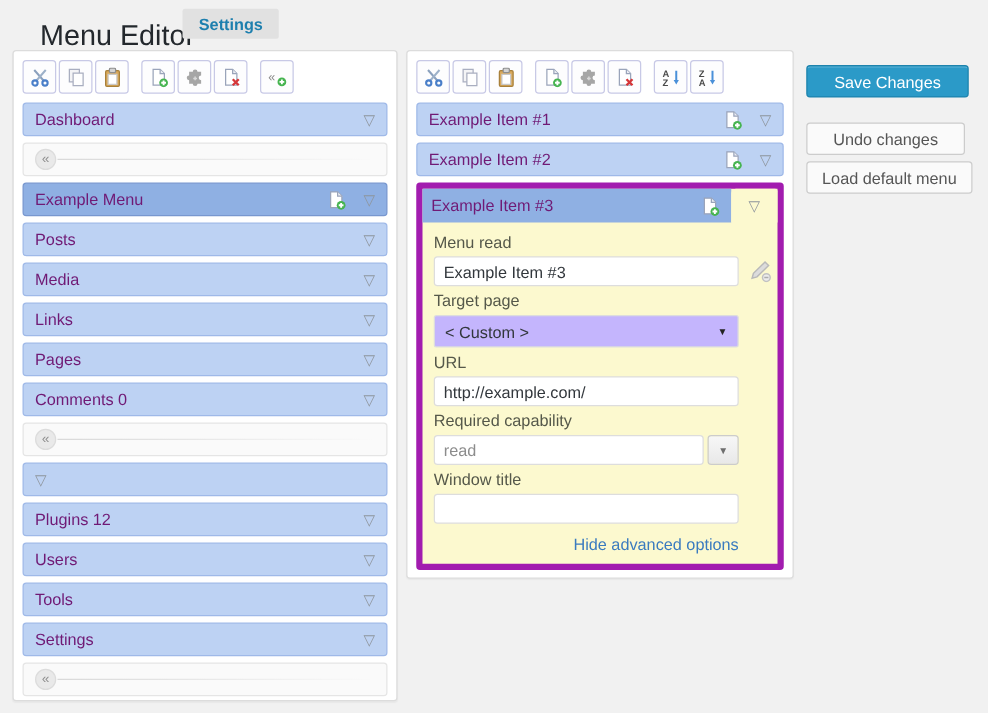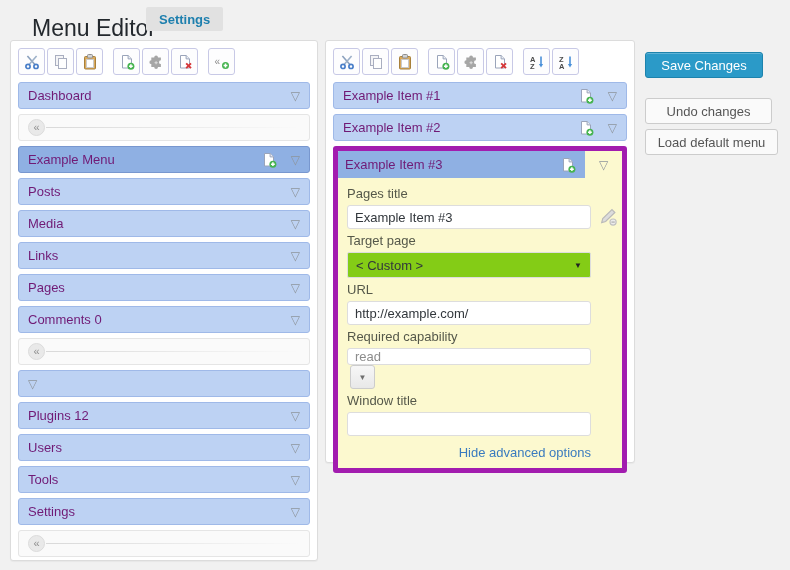--- a/index.html
+++ b/index.html
@@ -74,45 +74,45 @@
   .exp-body { padding:4px 31px 8px 9px; }
   .field { margin-bottom:3px; position:relative; }
   .field label { display:block; font-size:13px; color:#55584a; margin:4px 0 4px; cursor:default; }
   .txt {
     width:100%; height:24px; padding:0 7px;
     border:1px solid #ddd; border-radius:3px; background:#fff;
     font-size:13px; color:#32373c; font-family:inherit;
   }
   .pencil { position:absolute; right:-26px; bottom:3px; width:19px; height:19px; }
   .selectbox {
-    height:26px; padding:0 8px; background:#84cc16;
+    height:26px; padding:0 8px; background:#c4b5fd;
     border:1px solid #ddd; border-radius:2px;
     display:flex; align-items:center; justify-content:space-between; cursor:pointer;
   }
   .selectbox .sel-arrow { font-size:8px; color:#222; }
-  .combo { display:flex;flex-direction:column; }
+  .combo { display:flex; }
   .combo .txt { flex:1; color:#8c8c8c; }
   .combo-btn {
     width:25px; height:24px; margin-left:3px; padding:0;
     border:1px solid #ccc; border-radius:3px;
     background:linear-gradient(#f7f7f7,#e8e8e8);
     font-size:8px; color:#6e6e6e; cursor:pointer;
     display:flex; align-items:center; justify-content:center;
   }
   .adv-link {
     display:block; text-align:right; margin-top:9px;
     color:#3a7bbf; font-size:13px; text-decoration:none; cursor:pointer;
   }
   
   .abtn {
     position:absolute; height:26px; border-radius:3px; font-size:13px;
     cursor:pointer; font-family:inherit;
   }
   .save-btn {
-    left:645px; top:52px; width:118px;
+    left:645px; top:52px; width:130px;
     background:#2b9ac8; border:1px solid #1d83ad; color:#fff;
     box-shadow:inset 0 1px 0 rgba(255,255,255,.25);
   }
   .undo-btn {
     left:645px; top:98px; width:127px;
     background:#fafafa; border:1px solid #ccc; color:#555;
   }
   .load-btn {
     left:645px; top:129px; width:133px;
     background:#fafafa; border:1px solid #ccc; color:#555;
@@ -341,21 +341,21 @@
         <span class="pageplus"><svg width="16" height="16">
               <use href="#i-page-new"></use>
             </svg></span>
       </div>
       <div class="exp-tab">
         <span class="tri">▽</span>
       </div>
     </div>
     <div class="exp-body">
       <div class="field">
-        <label>Pages title</label>
+        <label>Menu read</label>
         <input class="txt" type="text" value="Example Item #3" style="">
         <span class="pencil"><svg width="19" height="19" viewBox="0 0 16 16">
               <use href="#i-pencil"></use>
             </svg></span>
       </div>
       <div class="field">
         <label>Target page</label>
         <div class="selectbox">
           <span>&lt; Custom &gt;</span>
           <span class="sel-arrow">▼</span>

